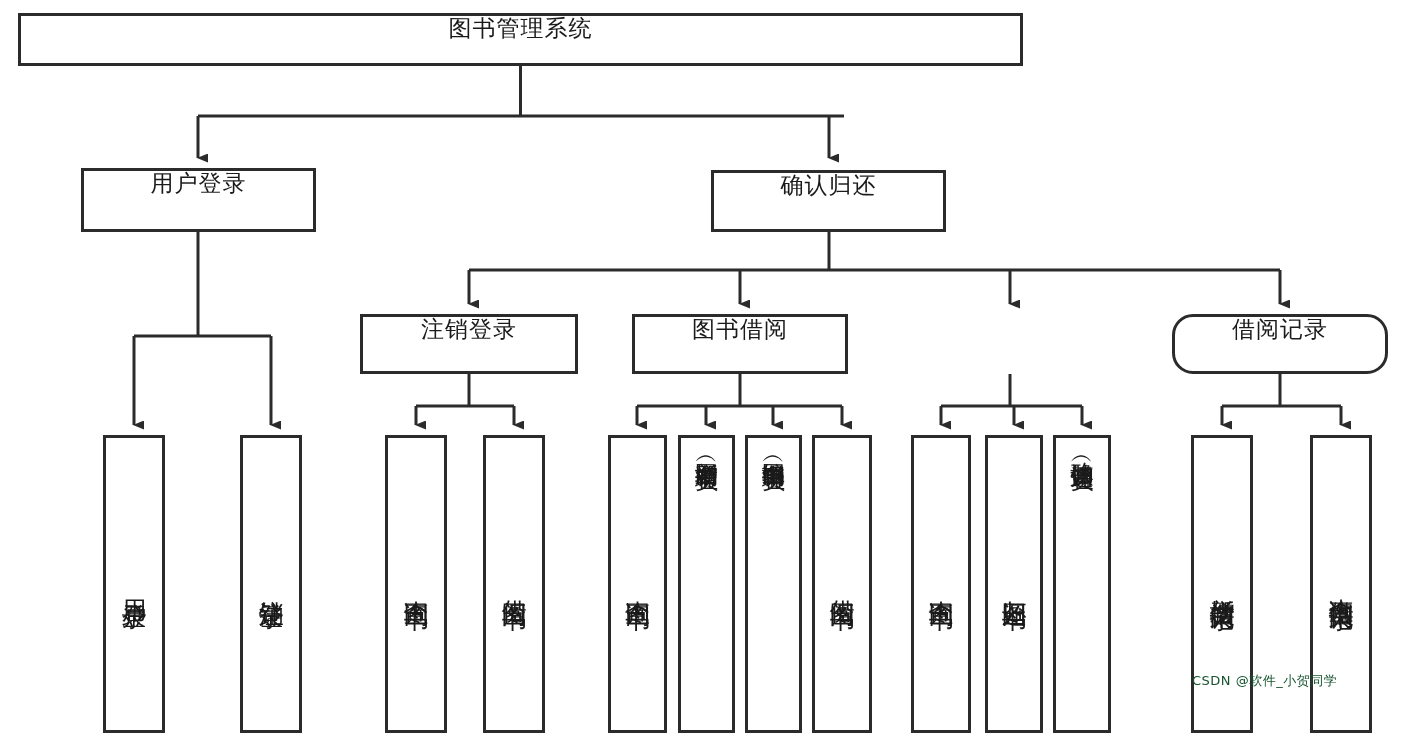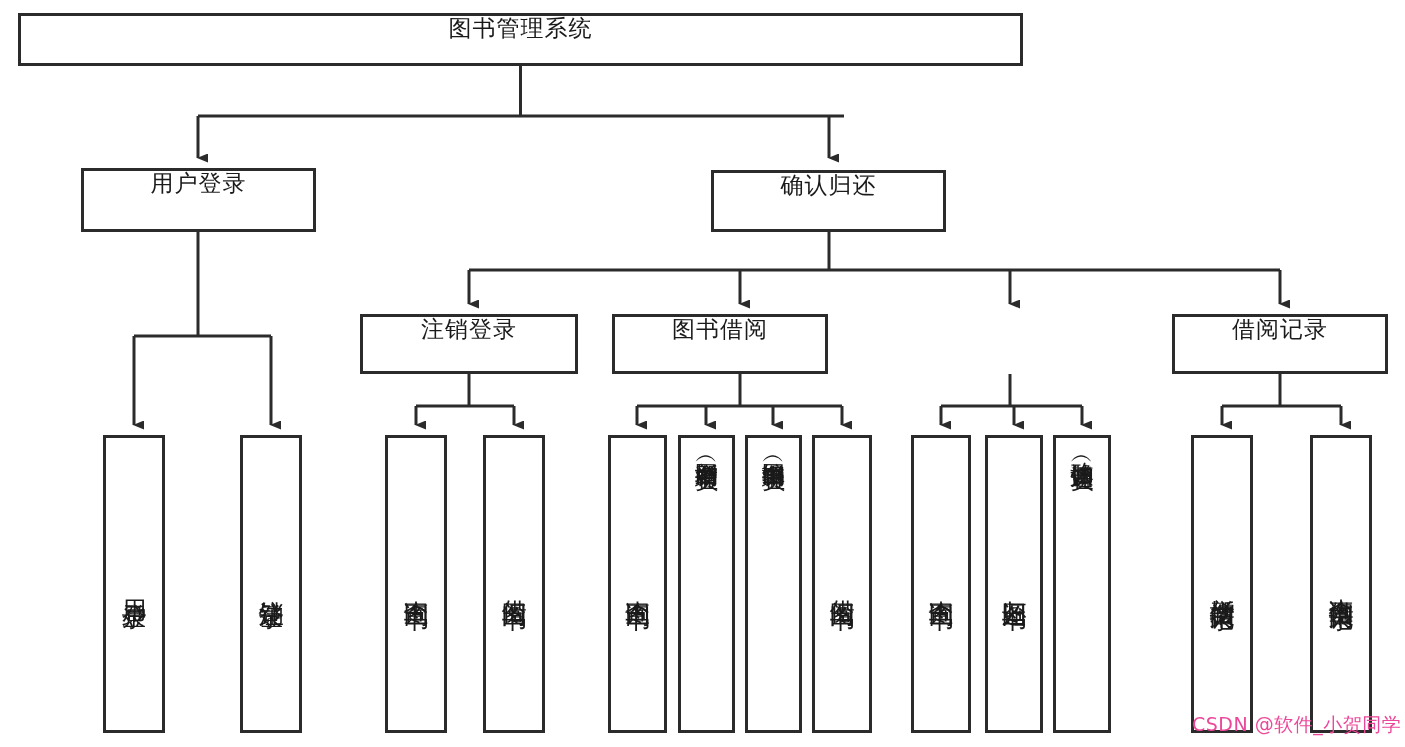--- a/index.html
+++ b/index.html
@@ -70,23 +70,23 @@
     position: absolute;
     left: 0;
     top: 0;
     width: 1405px;
     height: 747px;
     pointer-events: none;
   }
   #watermark {
     position: absolute;
     left: 1192px;
-    top: 712px;
-    font-size: 19px;
-    color: #ec4899;
+    top: 672px;
+    font-size: 13px;
+    color: #14532d;
     white-space: nowrap;
     letter-spacing: 0.5px;
   }
 </style>
 </head>
 <body>
 
 <div id="diagram-root">
 
   <svg id="connector-layer" width="1405" height="747" viewBox="0 0 1405 747">
@@ -147,24 +147,24 @@
   <div class="node-box" style="left:81px; top:168px; width:235px; height:64px;">
     <span class="node-label-h">用户登录</span>
   </div>
   <div class="node-box" style="left:711px; top:170px; width:235px; height:62px;">
     <span class="node-label-h">确认归还</span>
   </div>
 
   <div class="node-box" style="left:360px; top:314px; width:218px; height:60px;">
     <span class="node-label-h">注销登录</span>
   </div>
-  <div class="node-box" style="left:612px; top:314px; width:216px; height:60px;">
+  <div class="node-box" style="left:632px; top:314px; width:216px; height:60px;">
     <span class="node-label-h">图书借阅</span>
   </div>
-  <div class="node-box" style="left:1172px; top:314px; width:216px; height:60px;">
+  <div class="node-box" style="left:1172px; top:314px; width:216px; height:60px;border-radius:21px;">
     <span class="node-label-h">借阅记录</span>
   </div>
 
   <div class="leaf-box center-v" style="left:103px; top:435px; width:62px; height:298px;">
     <span class="node-label-v">用户登录</span>
   </div>
   <div class="leaf-box center-v" style="left:240px; top:435px; width:62px; height:298px;">
     <span class="node-label-v">注销登录</span>
   </div>
 

